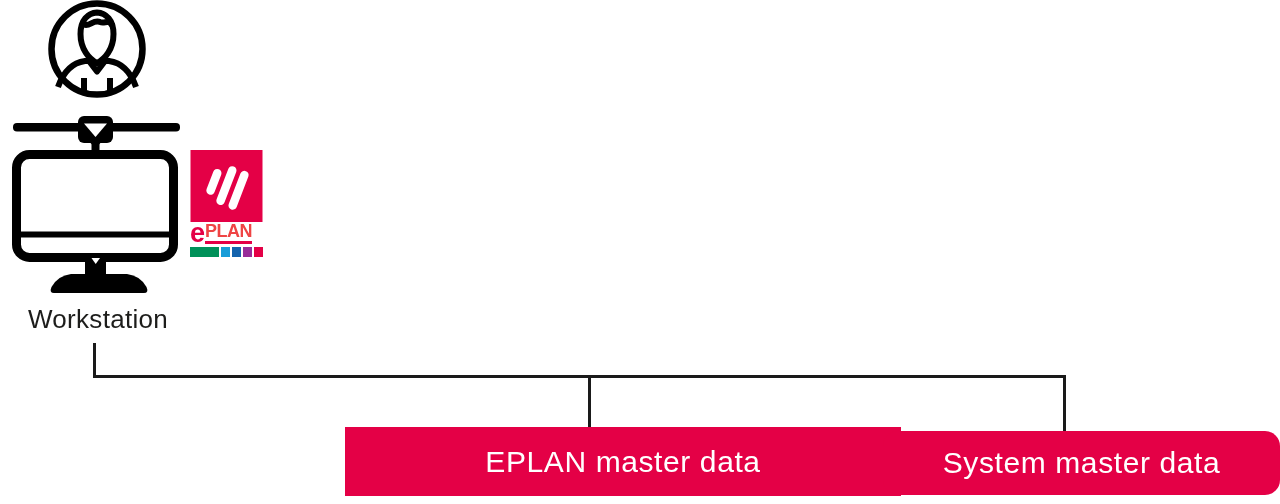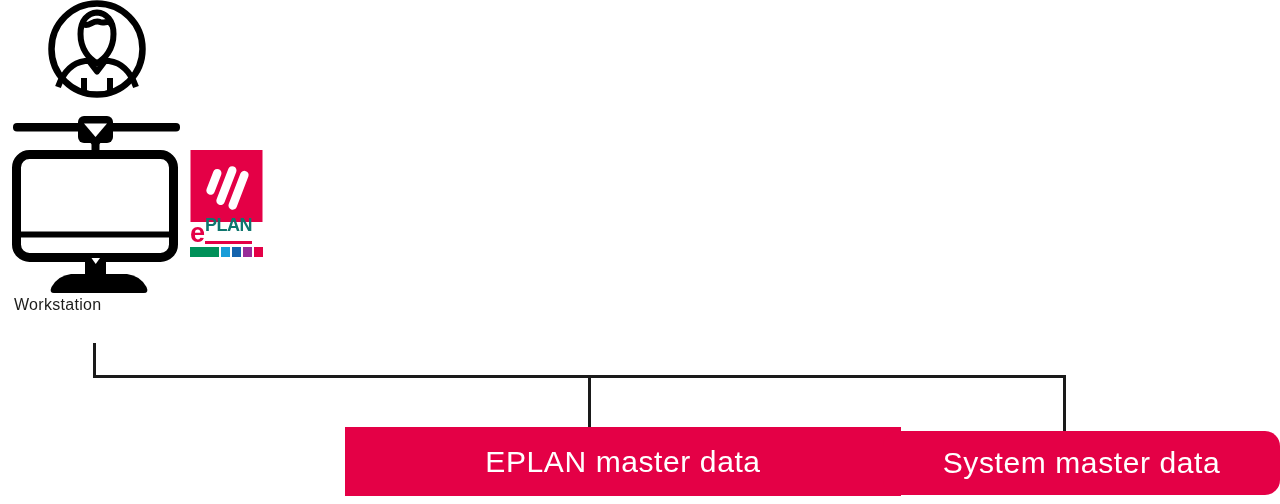--- a/index.html
+++ b/index.html
@@ -6,42 +6,42 @@
   body{width:1280px;height:504px;overflow:hidden;font-family:"Liberation Sans",sans-serif;}
   .canvas{position:relative;width:1280px;height:504px;background:#fff;}
 
   .abs{position:absolute;}
 
   
   .line{position:absolute;background:var(--line_black,#1a1a1a);}
 
   
   .ws-label{
-    position:absolute;left:14px;top:296px;width:168px;
-    text-align:left;font-size:16px;color:var(--text_black,#1d1d1b);
+    position:absolute;left:14px;top:304px;width:168px;
+    text-align:center;font-size:26px;color:var(--text_black,#1d1d1b);
     letter-spacing:0.3px;
   }
 
   
   .node-box{
     position:absolute;background:var(--accent_red,#E40046);
     color:#fff;display:flex;align-items:center;justify-content:center;
     font-size:30px;letter-spacing:0.6px;white-space:nowrap;
   }
   .node-eplan{left:345px;top:427px;width:556px;height:69px;}
   .node-system{left:883px;top:431px;width:397px;height:64px;border-radius:15px;}
 
   
   .eplan-logo{position:absolute;left:190px;top:150px;width:76px;}
   .eplan-square{display:block;}
   .eplan-wordmark{display:flex;align-items:flex-end;margin-top:-2px;height:24px;line-height:1;}
   .eplan-e{color:var(--accent_red,#E40046);font-size:27px;font-weight:700;line-height:0.82;}
   .eplan-plan{
-    color:#0f766e;font-size:18px;font-weight:700;letter-spacing:-0.5px;
-    border-bottom:3px solid var(--accent_red,#E40046);padding-bottom:7px;
+    color:#ef4444;font-size:18px;font-weight:700;letter-spacing:-0.5px;
+    border-bottom:3px solid var(--accent_red,#E40046);padding-bottom:1px;
   }
   .eplan-colorbar{display:flex;gap:2px;margin-top:3px;height:10px;width:73px;}
   .eplan-colorbar span{display:block;height:10px;}
   .seg-green{width:29px;background:var(--logo_green,#009159);}
   .seg-lightblue{width:9px;background:var(--logo_lightblue,#189CD8);}
   .seg-blue{width:9px;background:var(--logo_blue,#1463AD);}
   .seg-purple{width:9px;background:var(--logo_purple,#982D99);}
   .seg-red{width:9px;background:var(--accent_red,#E40046);}
 </style>
 </head>

